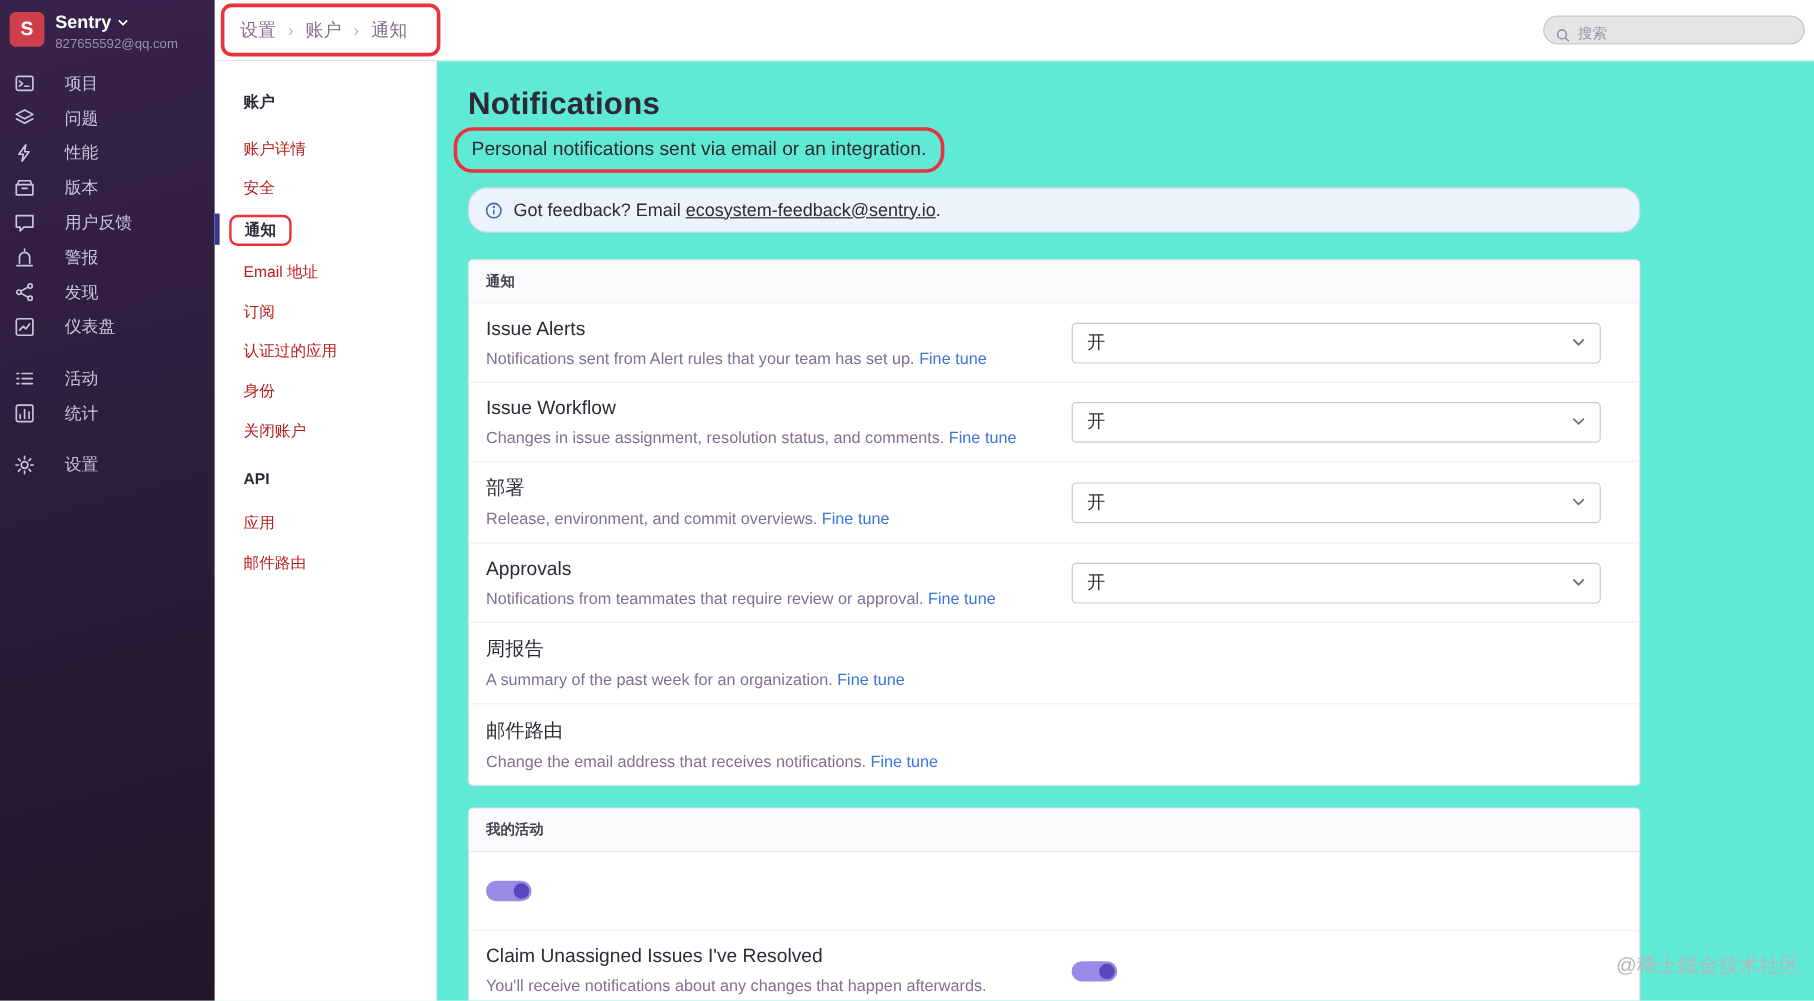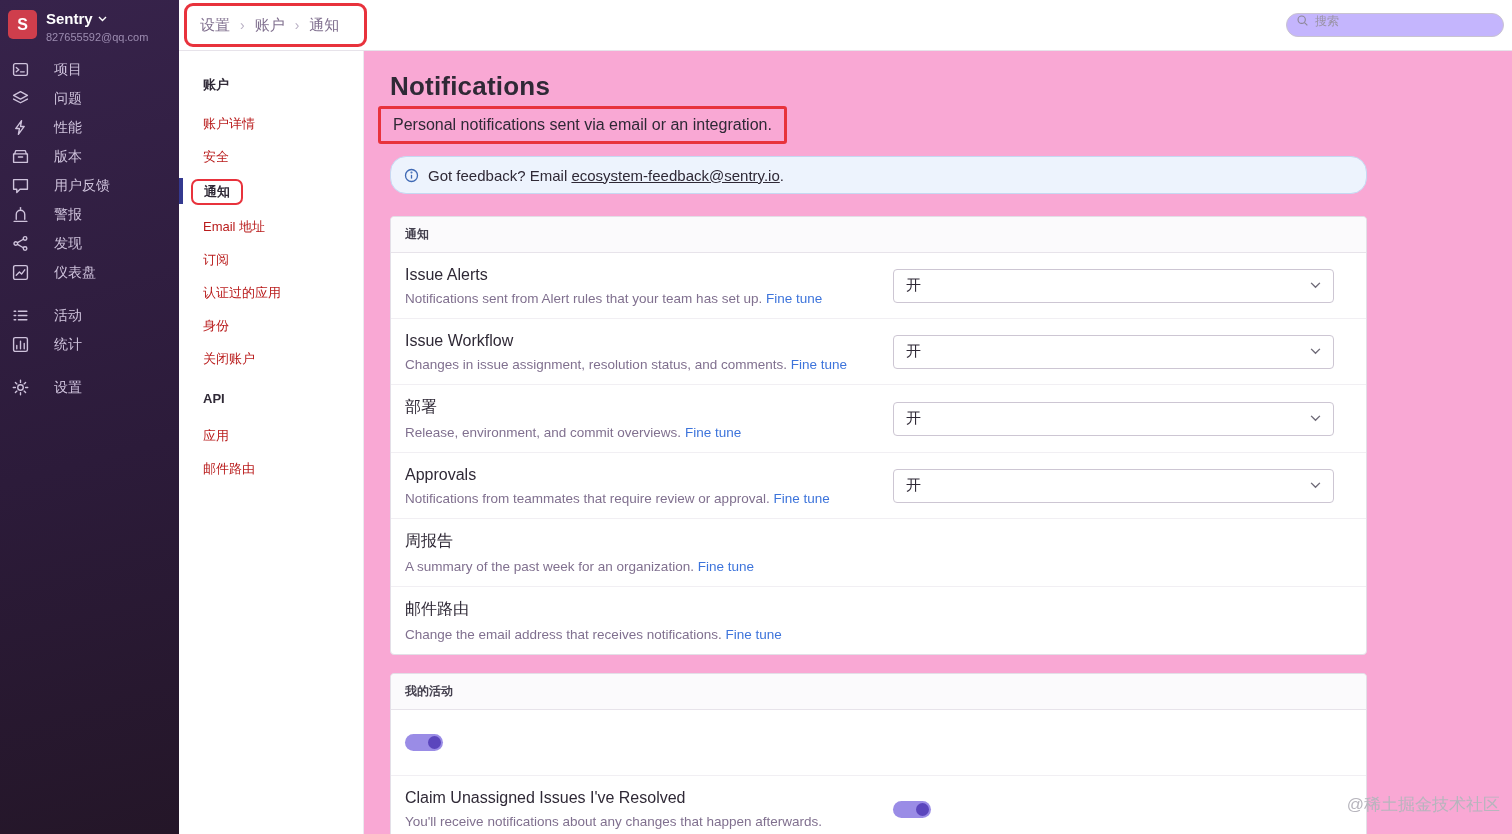--- a/index.html
+++ b/index.html
@@ -17,41 +17,41 @@
   .nav-item svg { flex-shrink:0; }
   .nav-gap { margin-top:14px; }
   .nav-icon { width:17px; height:17px; stroke:#cfc3dc; fill:none; stroke-width:1.3; stroke-linecap:round; stroke-linejoin:round; }
 
   
   .right { flex:1; display:flex; flex-direction:column; min-width:0; }
   .topbar { height:51px; background:#fff; border-bottom:1px solid #e7e3ea; display:flex; align-items:center; justify-content:space-between; padding:0 8px 0 5px; flex-shrink:0; }
   .breadcrumb-box { border:3px solid #e8323c; border-radius:9px; height:44px; display:flex; align-items:center; gap:10px; padding:0 25px 0 13px; }
   .crumb { font-size:15px; color:#80708f; cursor:pointer; white-space:nowrap; }
   .crumb-sep { color:#b9b0c4; font-size:14px; }
-  .search-box { width:218px; height:24px; border:1px solid #c9c3d1; border-radius:13px; display:flex; align-items:flex-start; gap:6px; padding:0 9px; background:#c4b5fd; }
+  .search-box { width:218px; height:24px; border:1px solid #c9c3d1; border-radius:13px; display:flex; align-items:flex-end; gap:6px; padding:0 9px; background:#e5e5e5;font-family:Liberation Mono, monospace; }
   .search-box svg { width:13px; height:13px; stroke:#8d8798; fill:none; stroke-width:1.4; flex-shrink:0; }
   .search-input { border:none; outline:none; flex:1; font-size:12px; color:#433c4d; background:transparent; font-family:inherit; }
   .search-input::placeholder { color:#9a93a5; }
 
   .content-row { flex:1; display:flex; min-height:0; }
 
   
   .settings-nav { width:185px; flex-shrink:0; border-right:1px solid #ece9ef; padding:25px 0 0 24px; background:#fff; position:relative; }
   .snav-section-title { font-size:13px; font-weight:bold; color:#2f2936; margin-bottom:20px; }
   .snav-item { position:relative; font-size:13px; color:#b91c1c; margin-bottom:13px; height:20px; display:flex; align-items:center; cursor:pointer; }
   .snav-item-active-wrap { position:relative; margin-bottom:13px; height:24px; display:flex; align-items:center; }
   .active-bar { position:absolute; left:-24px; top:-2px; width:4px; height:26px; background:#34398f; }
   .red-pill { display:inline-flex; align-items:center; border:2.5px solid #e8323c; border-radius:7px; padding:2px 11px; margin-left:-12px; }
   .snav-item-active { font-size:13px; color:#2f2936; font-weight:bold; cursor:pointer; }
   .snav-api { margin-top:22px; }
 
   
-  .main { flex:1; background:#f9a8d4; padding:18px 145px 0 26px; min-width:0; overflow:hidden; }
+  .main { flex:1; background:#5eead4; padding:18px 145px 0 26px; min-width:0; overflow:hidden; }
   .page-title { font-size:26px; font-weight:bold; color:#2f2936; letter-spacing:.2px; margin:2px 0 4px; }
-  .subtitle-box { display:inline-block; border:3px solid #e8323c; border-radius:3px; padding:7px 12px; margin:0 0 12px -12px; }
+  .subtitle-box { display:inline-block; border:3px solid #e8323c; border-radius:16px; padding:7px 12px; margin:0 0 12px -12px; }
   .subtitle { font-size:16px; color:#2f2936; }
   .alert { background:#edf3fd; border:1px solid #c6d8f2; border-radius:16px; height:38px; display:flex; align-items:center; gap:9px; padding:0 13px; font-size:15px; color:#2f2936; margin-bottom:22px; }
   .alert svg { width:15px; height:15px; flex-shrink:0; stroke:#3f69b4; fill:none; stroke-width:1.4; }
   .alert a { color:#2f2936; text-decoration:underline; cursor:pointer; }
 
   .panel { border:1px solid #e3dfe7; border-radius:4px; background:#fff; margin-bottom:18px; }
   .panel-header { background:#fbfafc; border-bottom:1px solid #e7e3ea; padding:9px 14px; font-size:12px; font-weight:bold; color:#45414f; border-radius:4px 4px 0 0; }
   .row { display:flex; align-items:center; padding:12px 32px 12px 14px; border-bottom:1px solid #f1eff3; min-height:66px; }
   .row:last-child { border-bottom:none; }
   .row-text { flex:1; padding-right:24px; }

